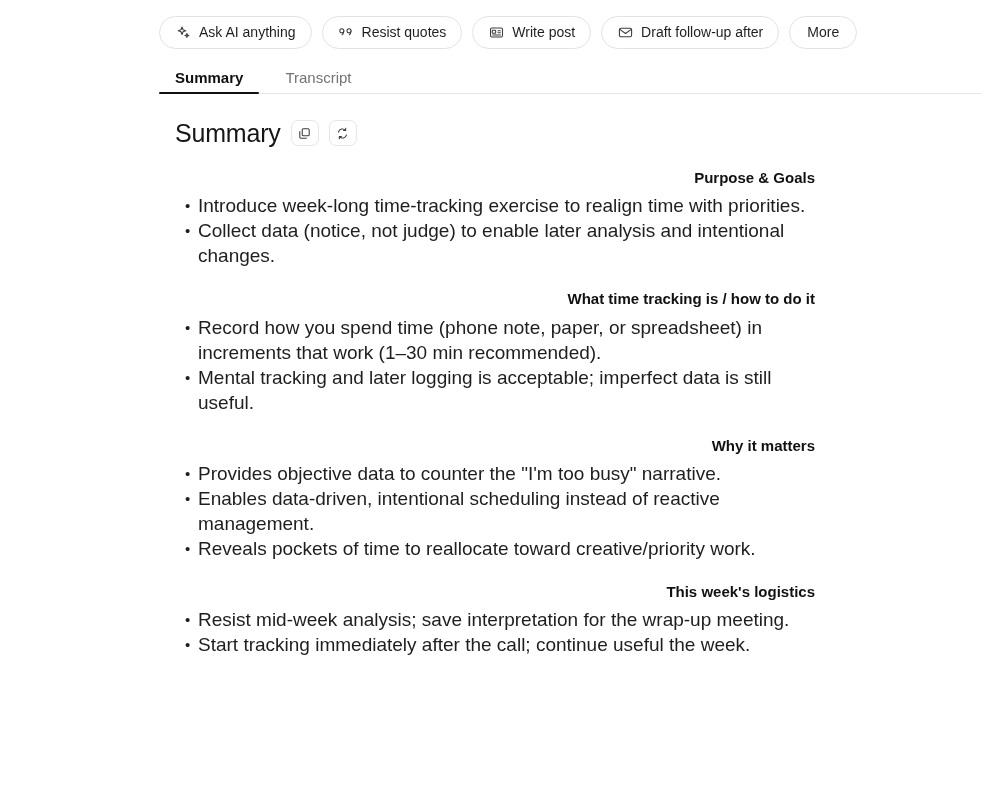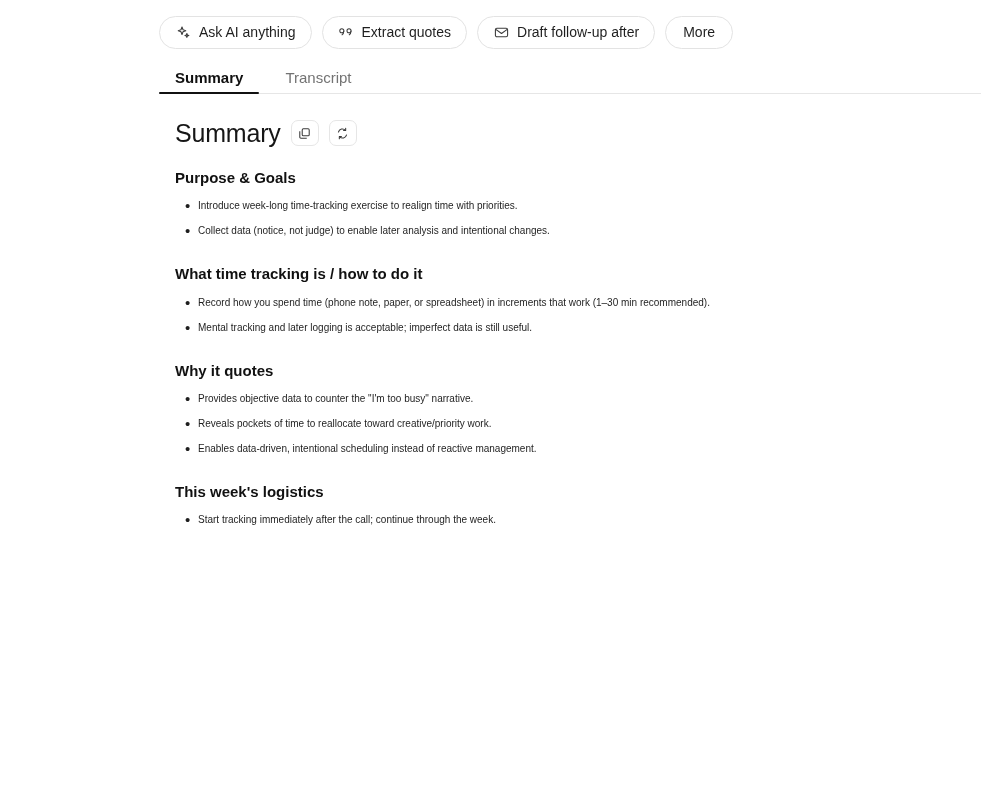--- a/index.html
+++ b/index.html
@@ -141,30 +141,31 @@
     color: #1c1c1c;
   }
   .sec { margin-bottom: 21px; }
   .sec:last-child { margin-bottom: 0; }
   .sec-title {
     font-size: 15px;
     font-weight: 700;
     color: #111111;
     margin: 0 0 5px 0;
     line-height: 1.35;
+    text-align: right;
   }
   .sec-list {
     list-style: none;
     margin: 0;
     padding: 0;
   }
   .sec-list li {
     position: relative;
     padding-left: 23px;
-    font-size: 10px;
+    font-size: 19px;
     line-height: 25px;
     color: #1e1e1e;
     margin: 0 0 0 0;
   }
   .sec-list li::before {
     content: "•";
     position: absolute;
     left: 10px;
     top: 0;
     font-size: 15px;
@@ -189,21 +190,31 @@
       </button>
       <button class="chip">
         <span class="chip-icon">
           <svg width="16" height="15" viewBox="0 0 18 16" fill="none" stroke="currentColor" stroke-width="1.15" stroke-linejoin="round">
             <circle cx="4.3" cy="6.1" r="2.3"></circle>
             <path d="M6.6 6.1c0 2.4-.8 3.9-2.4 4.9"></path>
             <circle cx="12.4" cy="6.1" r="2.3"></circle>
             <path d="M14.7 6.1c0 2.4-.8 3.9-2.4 4.9"></path>
           </svg>
         </span>
-        <span class="label">Extract quotes</span>
+        <span class="label">Resist quotes</span>
+      </button>
+      <button class="chip">
+        <span class="chip-icon">
+          <svg width="15" height="15" viewBox="0 0 16 16" fill="none" stroke="currentColor" stroke-width="1.15" stroke-linejoin="round">
+            <rect x="1.6" y="3.2" width="12.8" height="9.6" rx="1.5"></rect>
+            <rect x="3.5" y="5.6" width="3.6" height="3.2" rx="0.6"></rect>
+            <path d="M9.2 6.2h3.3M9.2 8.3h3.3M3.5 10.6h9"></path>
+          </svg>
+        </span>
+        <span class="label">Write post</span>
       </button>
       <button class="chip">
         <span class="chip-icon">
           <svg width="15" height="15" viewBox="0 0 16 16" fill="none" stroke="currentColor" stroke-width="1.15" stroke-linejoin="round">
             <rect x="1.5" y="3.4" width="13" height="9.2" rx="1.6"></rect>
             <path d="M1.9 4.6 8 9.1l6.1-4.5"></path>
           </svg>
         </span>
         <span class="label">Draft follow-up after</span>
       </button>
@@ -251,28 +262,29 @@
         </ul>
       </section>
       <section class="sec">
         <h2 class="sec-title">What time tracking is / how to do it</h2>
         <ul class="sec-list">
           <li>Record how you spend time (phone note, paper, or spreadsheet) in increments that work (1–30 min recommended).</li>
           <li>Mental tracking and later logging is acceptable; imperfect data is still useful.</li>
         </ul>
       </section>
       <section class="sec">
-        <h2 class="sec-title">Why it quotes</h2>
+        <h2 class="sec-title">Why it matters</h2>
         <ul class="sec-list">
           <li>Provides objective data to counter the "I'm too busy" narrative.</li>
+          <li>Enables data-driven, intentional scheduling instead of reactive management.</li>
           <li>Reveals pockets of time to reallocate toward creative/priority work.</li>
-          <li>Enables data-driven, intentional scheduling instead of reactive management.</li>
         </ul>
       </section>
       <section class="sec">
         <h2 class="sec-title">This week's logistics</h2>
         <ul class="sec-list">
-          <li>Start tracking immediately after the call; continue through the week.</li>
+          <li>Resist mid-week analysis; save interpretation for the wrap-up meeting.</li>
+          <li>Start tracking immediately after the call; continue useful the week.</li>
         </ul>
       </section>
     </div>
 
 </div>
 
 </body></html>

